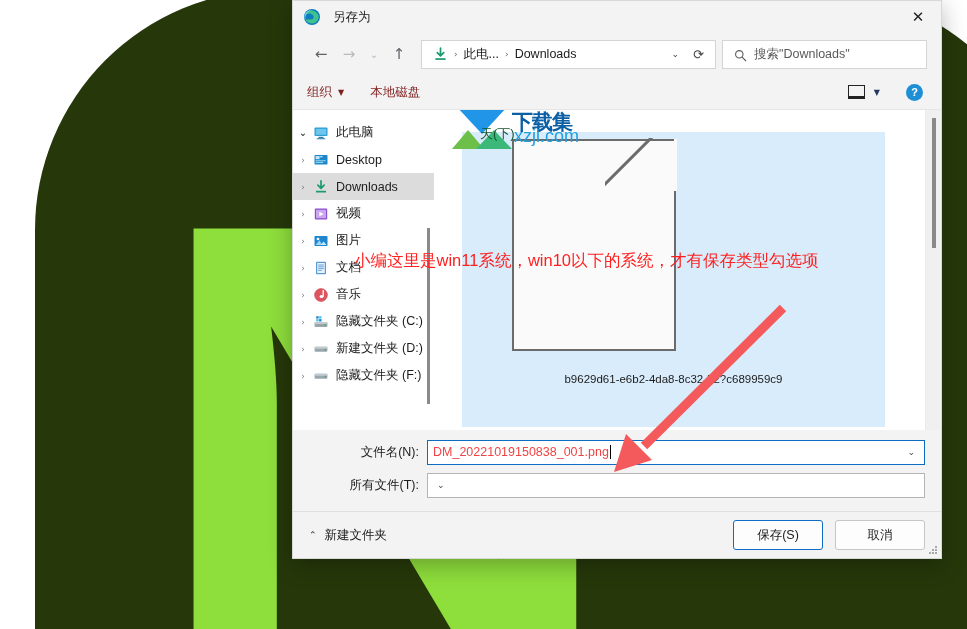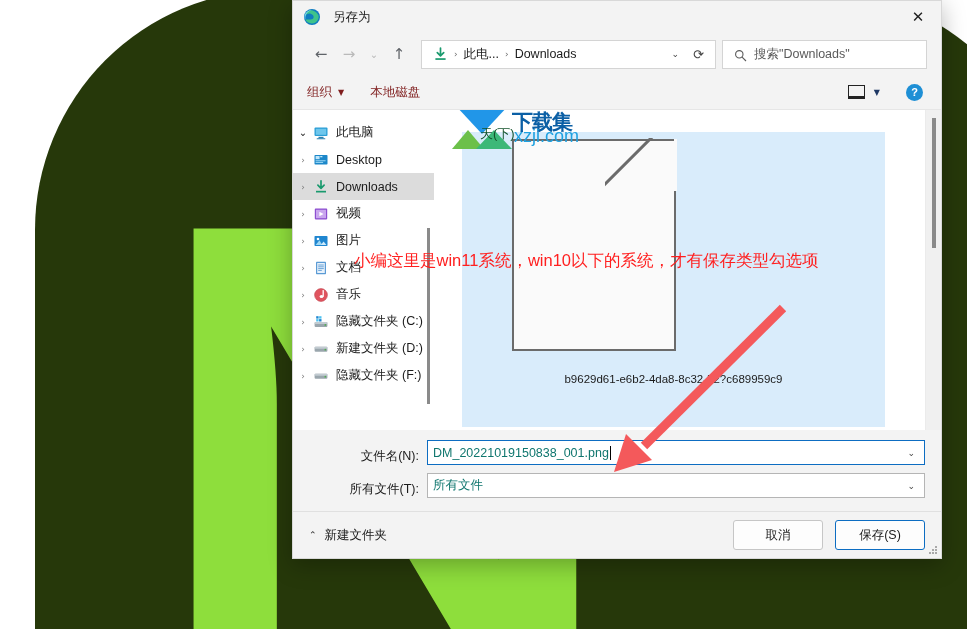--- a/index.html
+++ b/index.html
@@ -146,29 +146,29 @@
   .annot{
     position:absolute;left:354px;top:250px;font-size:16.5px;color:#ff1f1f;
     white-space:nowrap;z-index:40;pointer-events:none;
   }
 
   
   .redarrow{position:absolute;left:600px;top:300px;width:200px;height:175px;z-index:41;pointer-events:none;}
 
   
   .formarea{flex:0 0 auto;background:#f3f3f3;padding:9px 0 6px 0;}
-  .frow{display:flex;align-items:flex-end;height:26px;margin-bottom:7px;padding-right:16px;}
+  .frow{display:flex;align-items:center;height:26px;margin-bottom:7px;padding-right:16px;}
   .flabel{width:134px;flex:0 0 134px;text-align:right;font-size:12.5px;color:#1b1b1b;padding-right:8px;box-sizing:border-box;}
   .finput{
     flex:1;height:25px;background:#fff;border:1px solid #b5b5b5;display:flex;align-items:center;
     box-sizing:border-box;
   }
   .finput.focus{border:1.6px solid #0d6dc2;}
   .fval{
-    flex:1;font-size:12.5px;color:#0f766e;padding-left:5px;white-space:nowrap;
+    flex:1;font-size:12.5px;color:#ef4444;padding-left:5px;white-space:nowrap;
     position:relative;
   }
   .caret-bar{display:inline-block;width:1px;height:14px;background:#000;vertical-align:-3px;margin-left:1px;}
   .fcaret{font-size:9px;color:#444;padding:0 9px;font-family:"DejaVu Sans",sans-serif;}
 
   
   .footer{
     flex:0 0 46px;display:flex;align-items:center;padding:0 16px;
     border-top:1px solid #e0e0e0;background:#f3f3f3;
   }
@@ -421,34 +421,33 @@
     <div class="frow">
       <div class="flabel">文件名(N):</div>
       <div class="finput focus">
         <span class="fval"><span>DM_20221019150838_001.png</span><span class="caret-bar"></span></span>
         <span class="fcaret">⌄</span>
       </div>
     </div>
     <div class="frow">
       <div class="flabel">所有文件(T):</div>
       <div class="finput">
-        <span class="fval">所有文件</span>
         <span class="fcaret">⌄</span>
       </div>
     </div>
   </div>
 
   <div class="footer">
     <div class="hidefolders">
       <span class="hf-caret">⌃</span>
       <span>新建文件夹</span>
     </div>
     <div class="footer-spacer"></div>
+    <div class="btn primary">保存(S)</div>
     <div class="btn">取消</div>
-    <div class="btn primary">保存(S)</div>
   </div>
 
   <div class="grip">
     <i style="left:0;top:6px"></i>
       <i style="left:3px;top:6px"></i>
       <i style="left:6px;top:6px"></i>
     <i style="left:3px;top:3px"></i>
       <i style="left:6px;top:3px"></i>
       <i style="left:6px;top:0"></i>
   </div>

